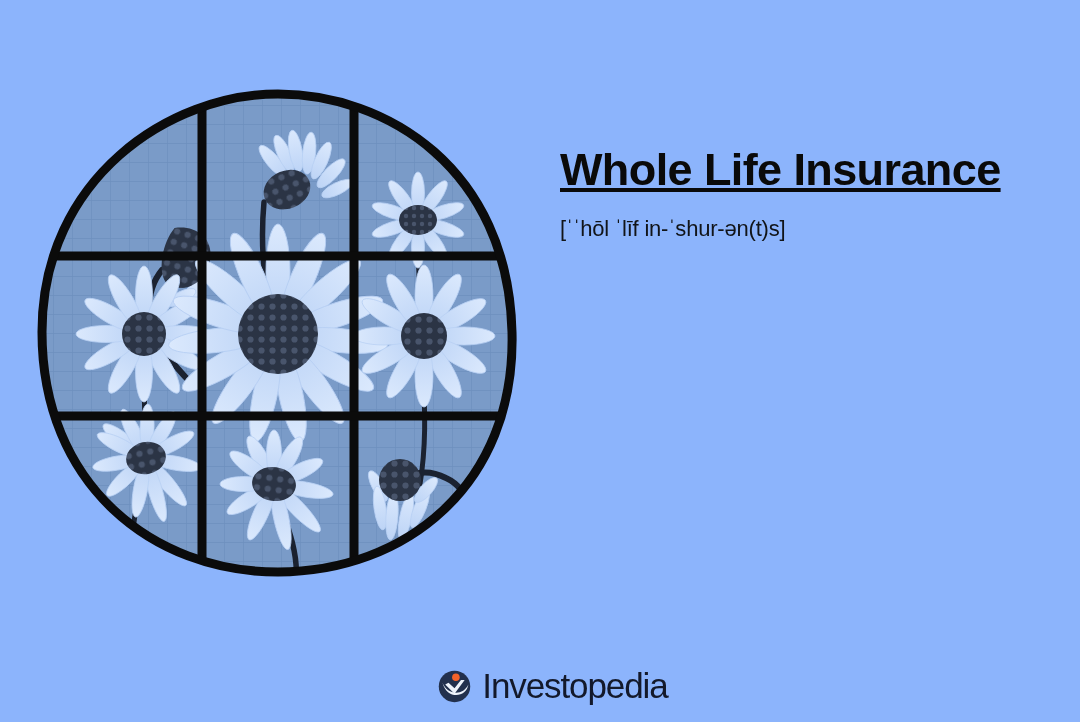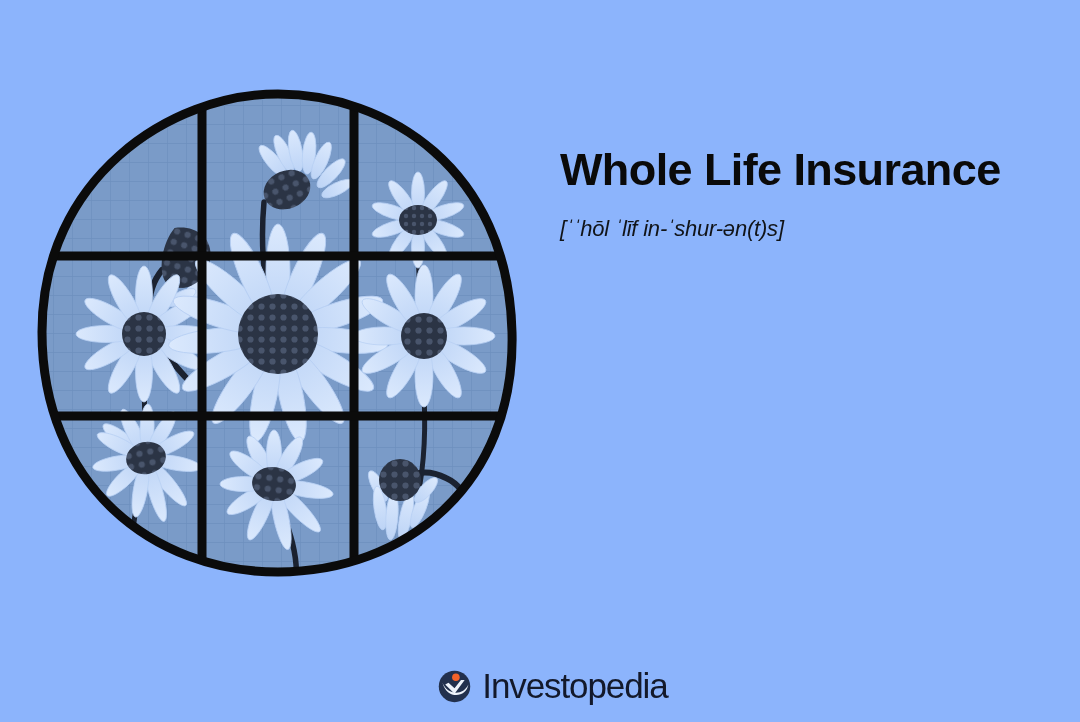--- a/index.html
+++ b/index.html
@@ -45,25 +45,25 @@
 
   #title {
     font-family: "Liberation Sans", sans-serif;
     font-weight: bold;
     font-size: 45px;
     line-height: 1.06;
     letter-spacing: -0.6px;
     color: #0a0a0a;
     margin: 0;
     white-space: nowrap;
+    text-decoration: underline;
   }
 
   #pronunciation {
     font-family: "Liberation Sans", sans-serif;
-    font-style: italic;
     font-size: 22px;
     line-height: 1.2;
     color: #111418;
     margin: 22px 0 0 0;
     letter-spacing: -0.2px;
     white-space: nowrap;
   }
 
   #definition {
     font-family: "Liberation Sans", sans-serif;

